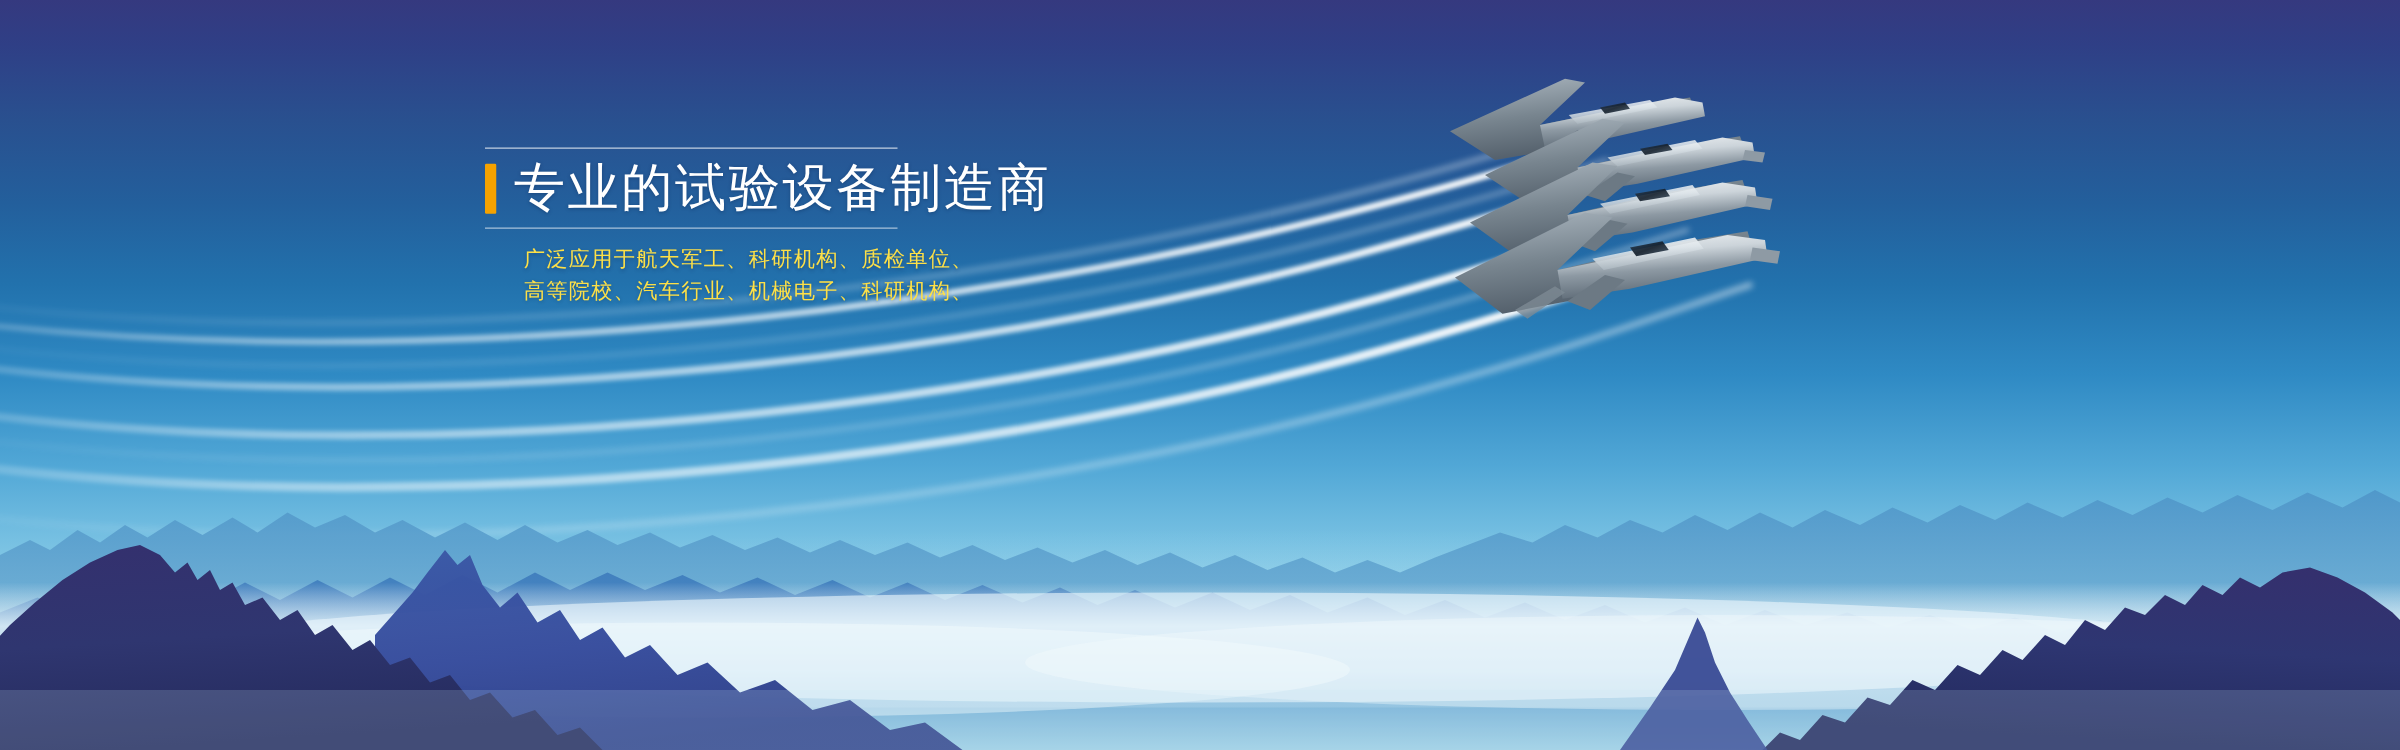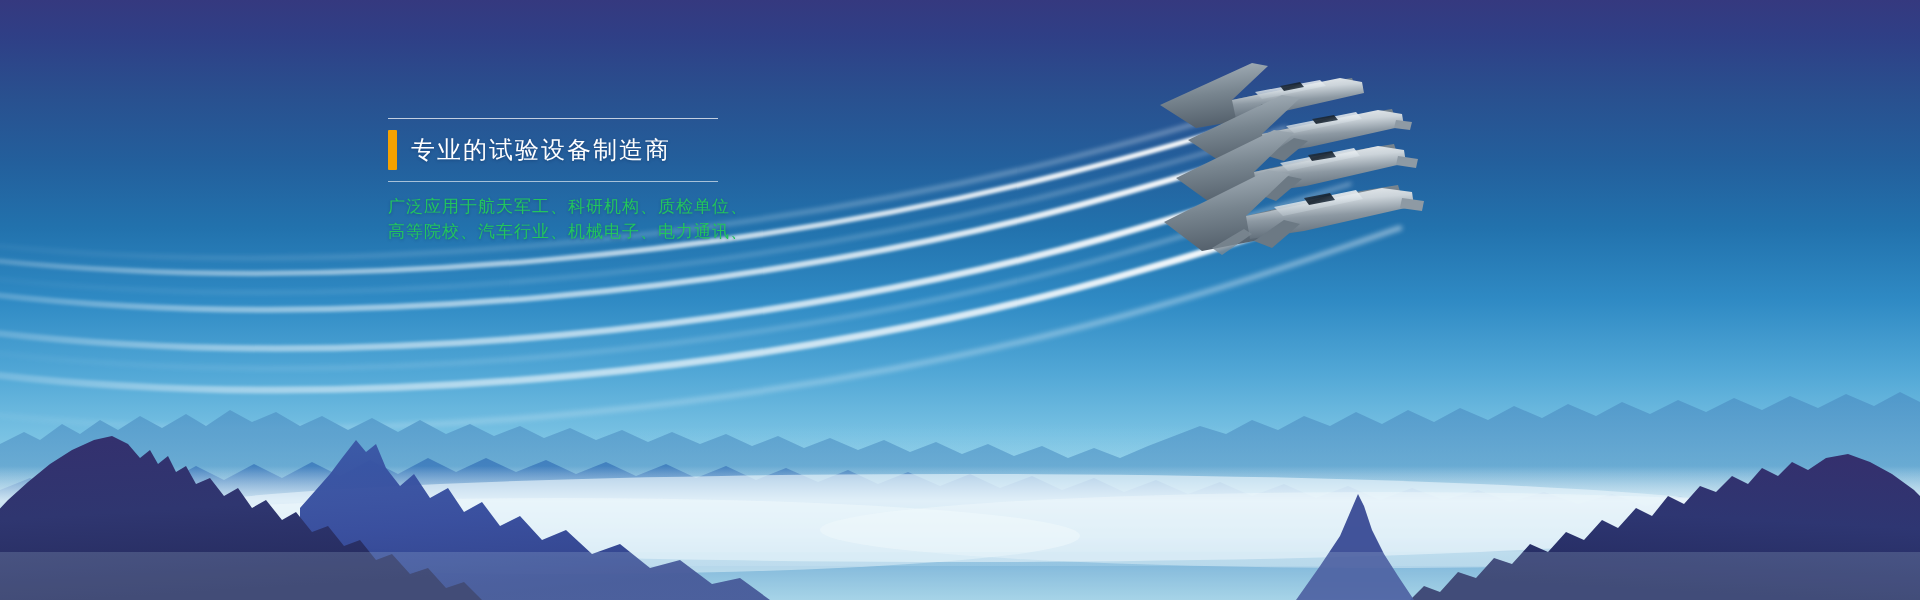--- a/index.html
+++ b/index.html
@@ -86,36 +86,37 @@
     padding:11px 0 11px 0;
   }
   .accent-bar{
     width:9px;
     height:40px;
     background:#f5a200;
     flex:0 0 auto;
     border-radius:1px;
   }
   .headline{
-    font-size:24px;
+    font-size:41px;
     line-height:1;
     letter-spacing:2px;
     color:#ffffff;
     white-space:nowrap;
     font-weight:400;
     text-shadow:0 1px 3px rgba(10,30,70,.35);
   }
   .sub{
     margin-top:12px;
     padding-left:0;
-    color:#22c55e;
+    color:#fde047;
     font-size:17px;
     line-height:25px;
     letter-spacing:1px;
     text-shadow:0 1px 3px rgba(10,30,70,.30);
+    margin-left:31px;
   }
   .sub div{white-space:nowrap;}
 </style>
 </head>
 <body>
 
 <div class="banner">
 
   <div class="sky"></div>
   <div class="sky-glow"></div>
@@ -229,21 +230,21 @@
 
     <div class="headline-row">
       <span class="accent-bar"></span>
       <span class="headline">专业的试验设备制造商</span>
     </div>
 
     <div class="rule bottom"></div>
 
     <div class="sub">
       <div>广泛应用于航天军工、科研机构、质检单位、</div>
-      <div>高等院校、汽车行业、机械电子、电力通讯、</div>
+      <div>高等院校、汽车行业、机械电子、科研机构、</div>
     </div>
   </div>
 
   <div class="mountains">
     <svg viewBox="0 0 1920 260" preserveAspectRatio="none" xmlns="http://www.w3.org/2000/svg">
       <defs>
         <linearGradient id="farRidge" x1="0" y1="0" x2="0" y2="1">
           <stop offset="0" stop-color="#4f96c9"></stop>
           <stop offset="1" stop-color="#8fc8e0"></stop>
         </linearGradient>

